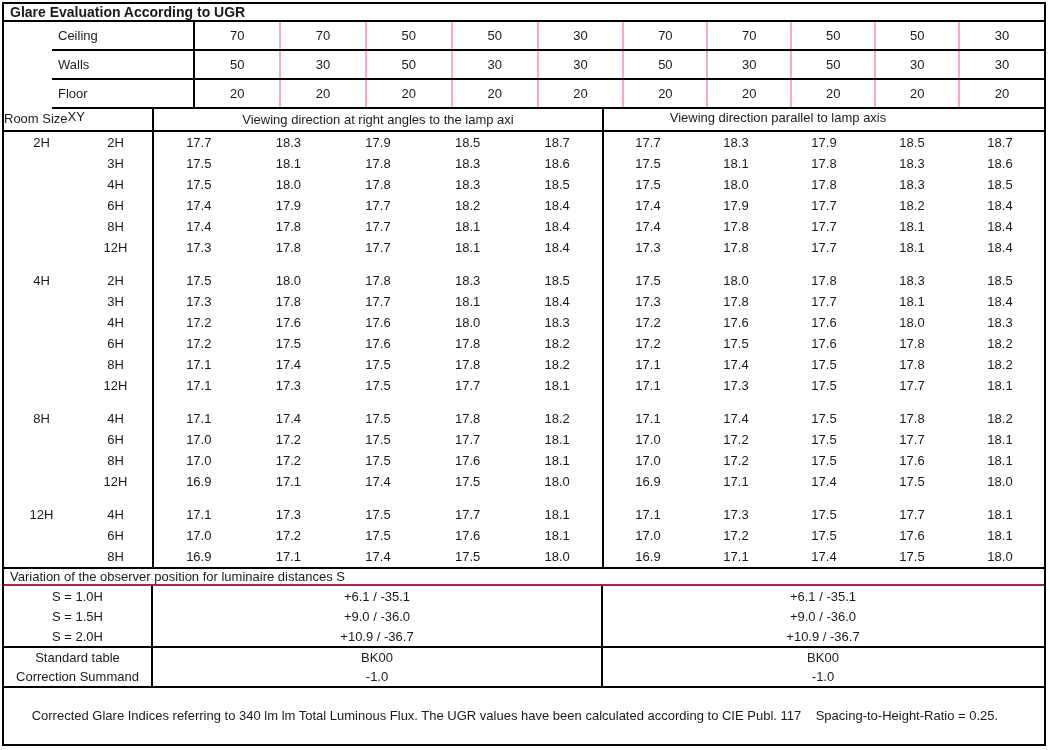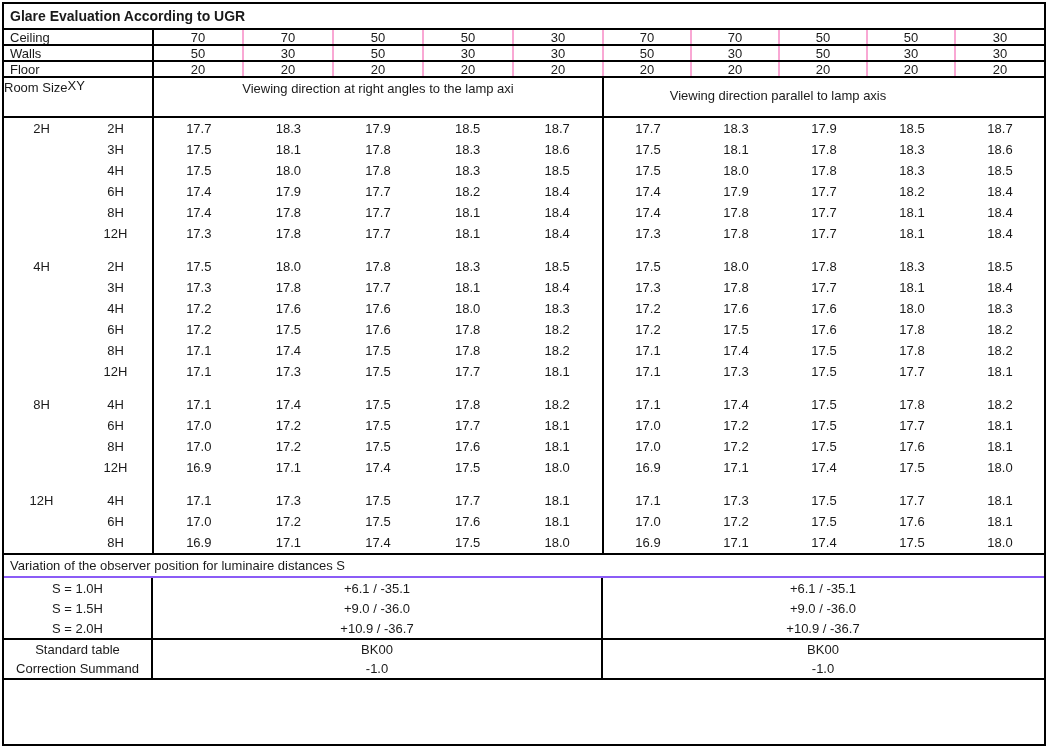--- a/index.html
+++ b/index.html
@@ -14,47 +14,47 @@
     border:2px solid #000; display:flex; flex-direction:column; background:#fff;
   }
   .row { display:flex; }
   .cell { display:flex; align-items:center; justify-content:center; overflow:hidden; white-space:nowrap; }
 
   .title-row {
     height:26px; border-bottom:2px solid #000; display:flex; align-items:center;
     padding-left:6px; font-weight:bold; font-size:14px;
   }
 
-  .surf-row { height:16px; border-bottom:2px solid #000; }
+  .surf-row { height:29px; border-bottom:2px solid #000;margin-left:48px; }
   .s-lab { width:150px; justify-content:flex-start; padding-left:6px; border-right:2px solid #000; }
   .s-val { border-right:2px solid #f9a8d4; }
   .g1 { width:90px; }
   .g2 { width:88px; }
   .nob { border-right:none; }
 
   .header-row { height:40px; border-bottom:2px solid #000; }
   .hdr-left { width:150px; border-right:2px solid #000; display:flex; flex-direction:row; }
   .hdr-line { height:19px; display:flex; align-items:center; justify-content:center; }
   .hdr-xy { display:flex; height:19px; }
   .hdr-xy span { flex:1 1 0; text-align:center; }
   .hdr-mid { width:450px; border-right:2px solid #000; display:flex; justify-content:center; align-items:flex-start; padding-top:3px; }
-  .hdr-right { width:348px; display:flex; justify-content:center; align-items:flex-start; padding-top:10px; }
+  .hdr-right { width:348px; display:flex; justify-content:center; align-items:flex-start; padding-top:1px; }
 
   #data-grid { border-bottom:2px solid #000; }
   .drow { display:flex; height:21px; }
   .drow.gaprow { height:12px; }
   .xcell { width:75px; }
   .ycell { width:75px; border-right:2px solid #000; }
   .half { display:flex; }
   .lh { width:450px; border-right:2px solid #000; }
   .rh { width:440px; }
   .dval { flex:1 1 0; }
 
   .variation-title-row {
-    height:23px; border-bottom:2px solid #8b5cf6; display:flex; align-items:center; padding-left:6px;
+    height:23px; border-bottom:2px solid #be185d; display:flex; align-items:center; padding-left:6px;
   }
   #variation-rows { border-bottom:2px solid #000; }
   .v-row { height:20px; }
   #summary-rows { border-bottom:2px solid #000; }
   .v-row.sum { height:19px; }
   .v-lab { width:149px; border-right:2px solid #000; }
   .lh2 { width:450px; border-right:2px solid #000; }
   .rh2 { width:440px; }
 
   .footer { flex:1 1 auto; padding:4px 6px; line-height:16px; white-space:pre-wrap; }
@@ -514,15 +514,18 @@
           <div class="cell lh2">BK00</div>
           <div class="cell rh2">BK00</div>
         </div>
         <div class="row v-row sum">
           <div class="cell v-lab">Correction Summand</div>
           <div class="cell lh2">-1.0</div>
           <div class="cell rh2">-1.0</div>
         </div>
       </div>
 
+    <div class="footer">
+      <span>Corrected Glare Indices referring to 340 lm lm Total Luminous Flux. The UGR values have been calculated according to CIE Publ. 117    Spacing-to-Height-Ratio = 0.25.</span>
+    </div>
 
   </div>
 </div>
 
 </body></html>

